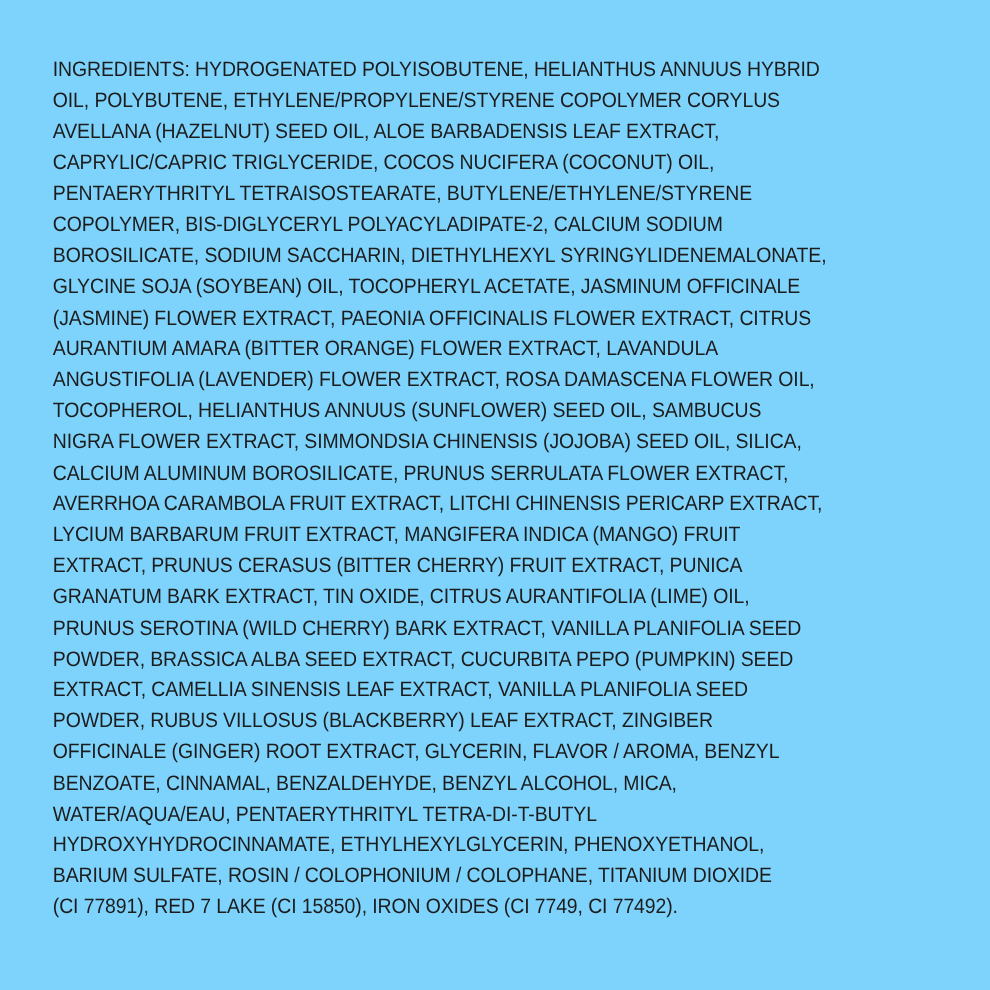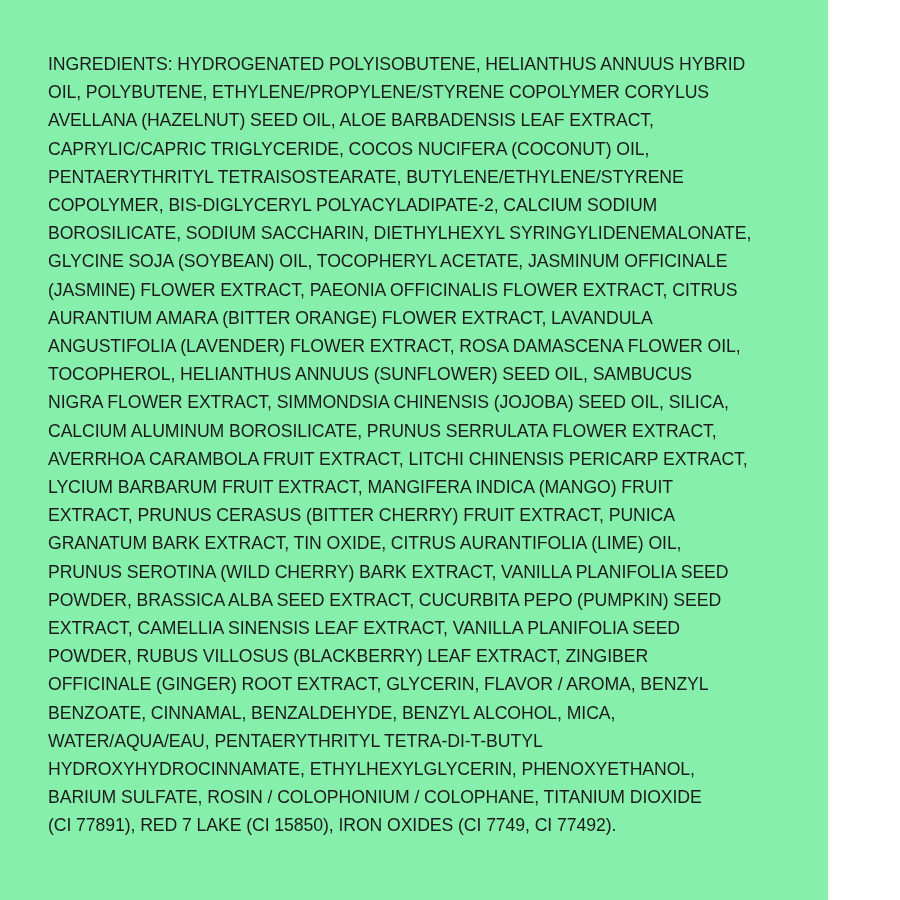--- a/index.html
+++ b/index.html
@@ -11,23 +11,23 @@
     height: 900px;
     background: #ffffff;
     position: relative;
     overflow: hidden;
     font-family: "Liberation Sans", sans-serif;
   }
   .label-canvas {
     position: absolute;
     left: 0;
     top: 0;
-    width: 828px;
+    width: 900px;
     height: 900px;
-    background: #86efac;
+    background: #7dd3fc;
   }
   .ingredients-block {
     position: absolute;
     left: 48px;
     top: 50px;
     width: 850px;
     color: #1c1c1c;
     font-size: 19px;
     line-height: 28.2px;
     letter-spacing: -0.1px;

